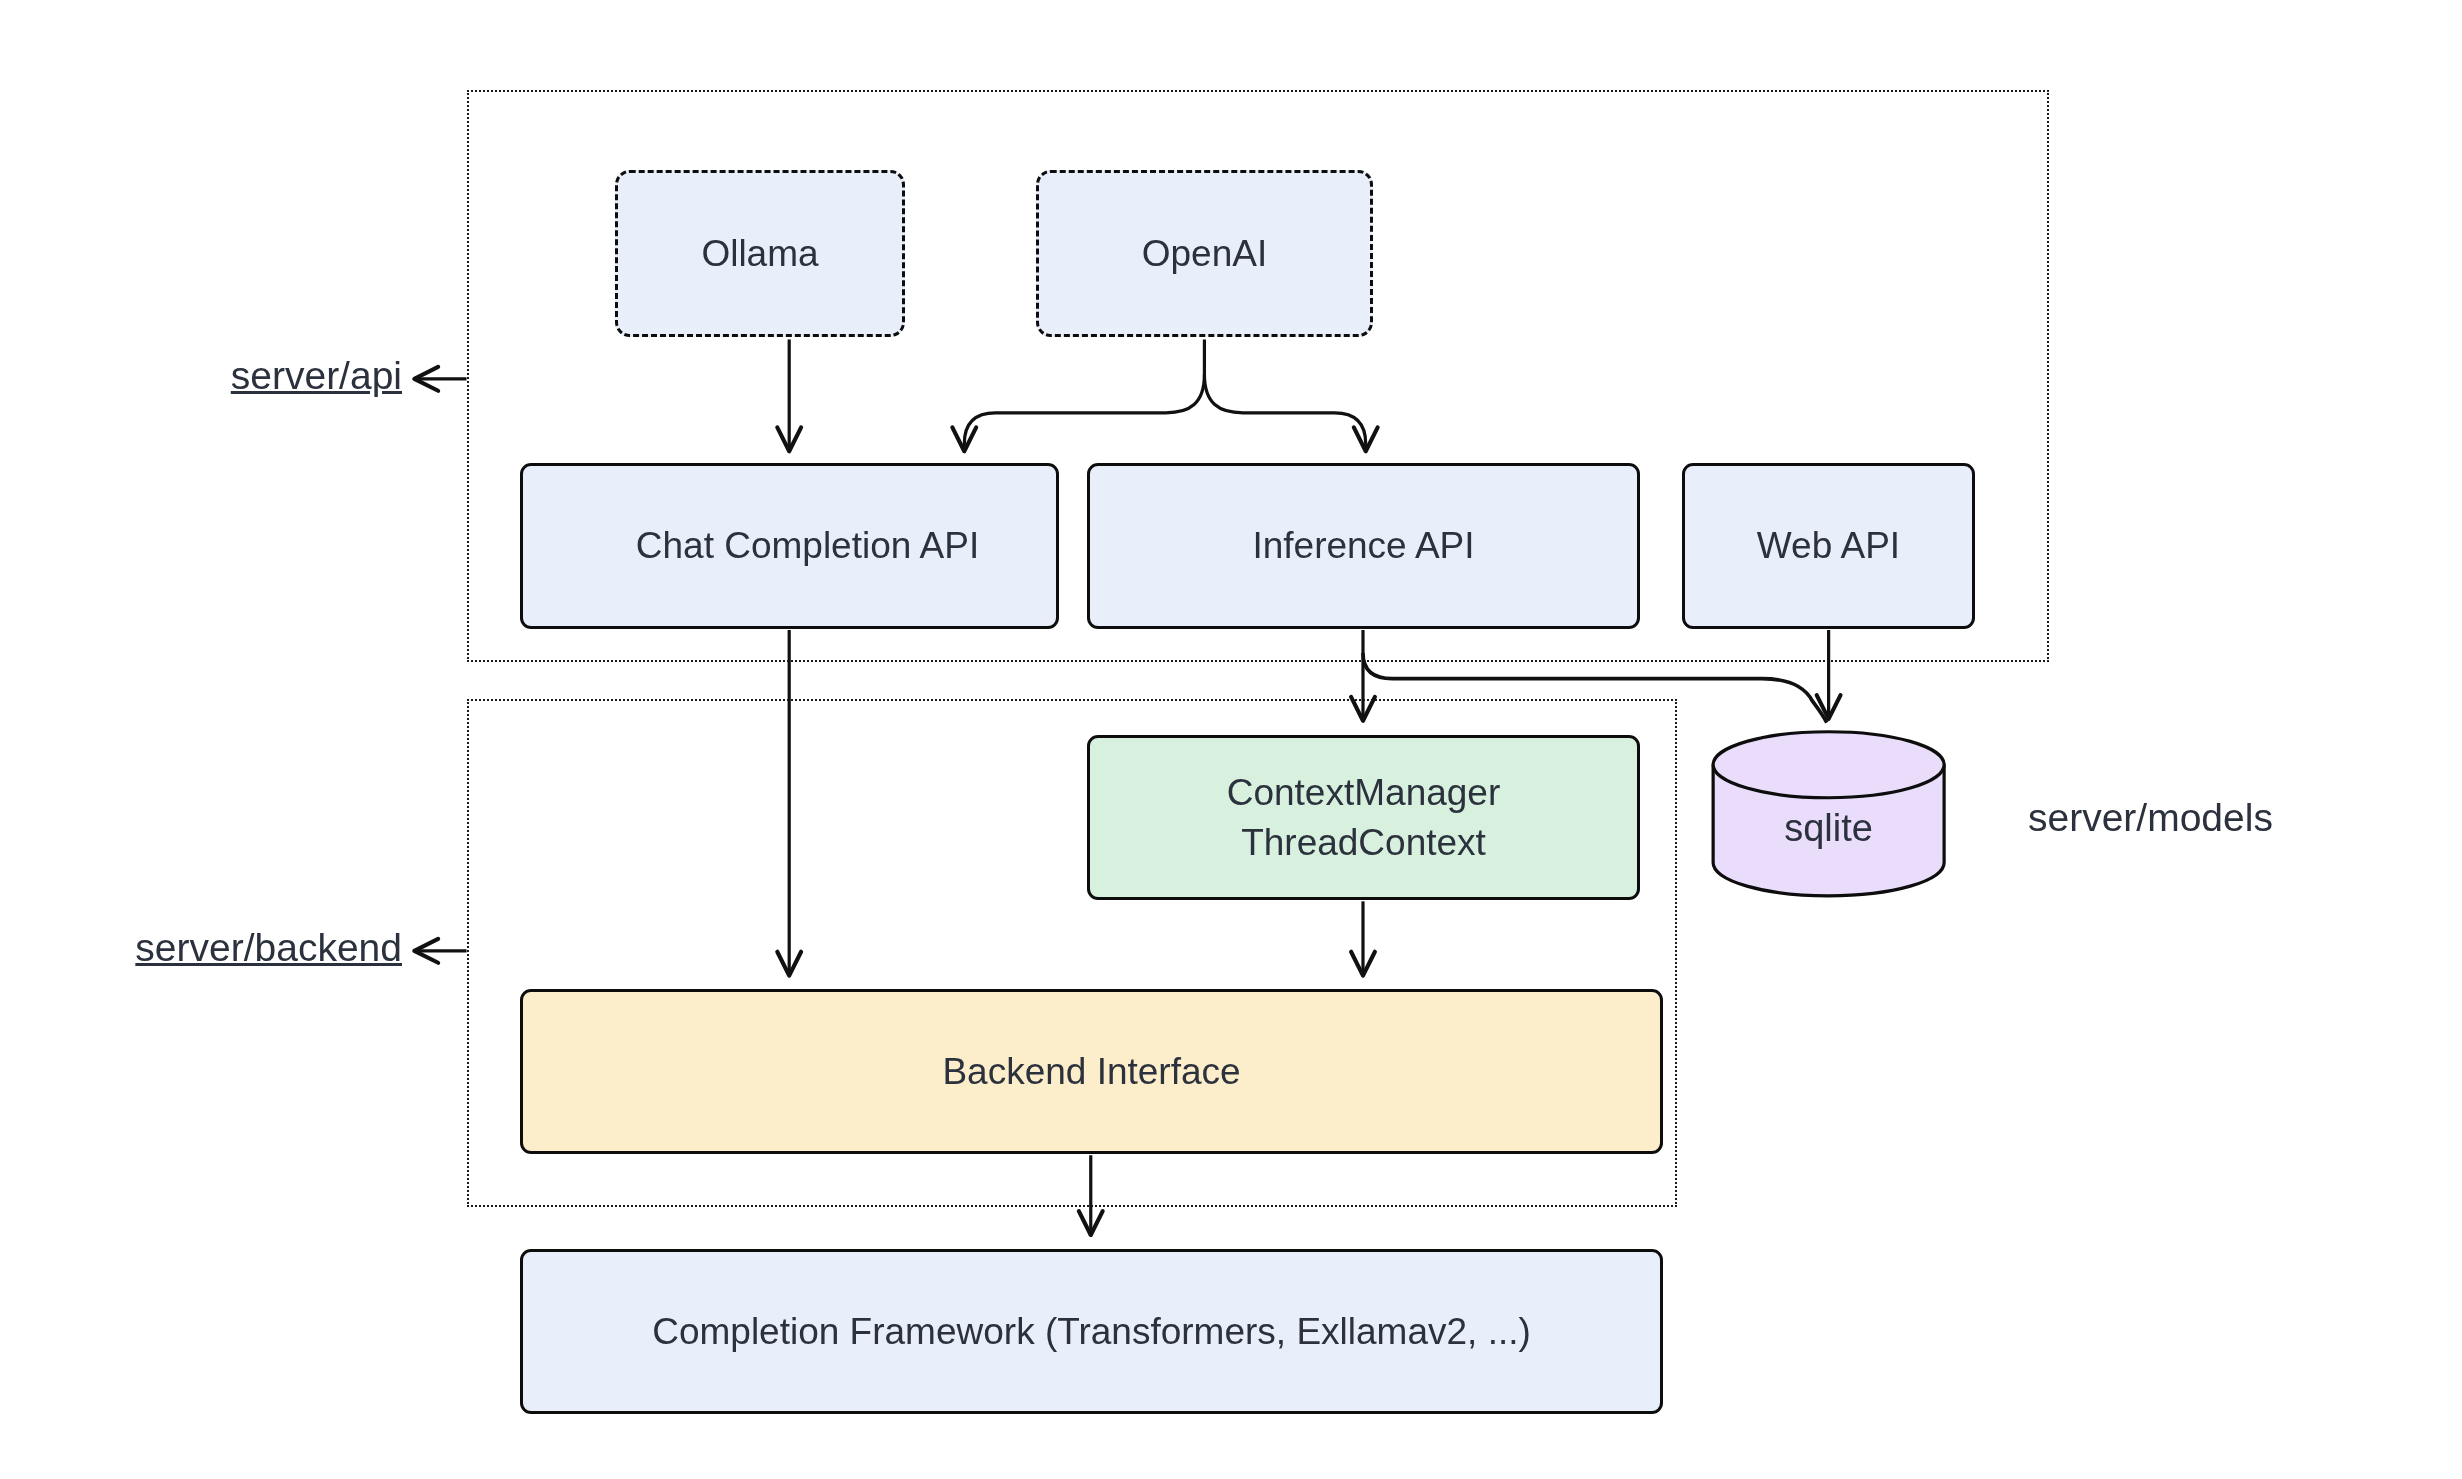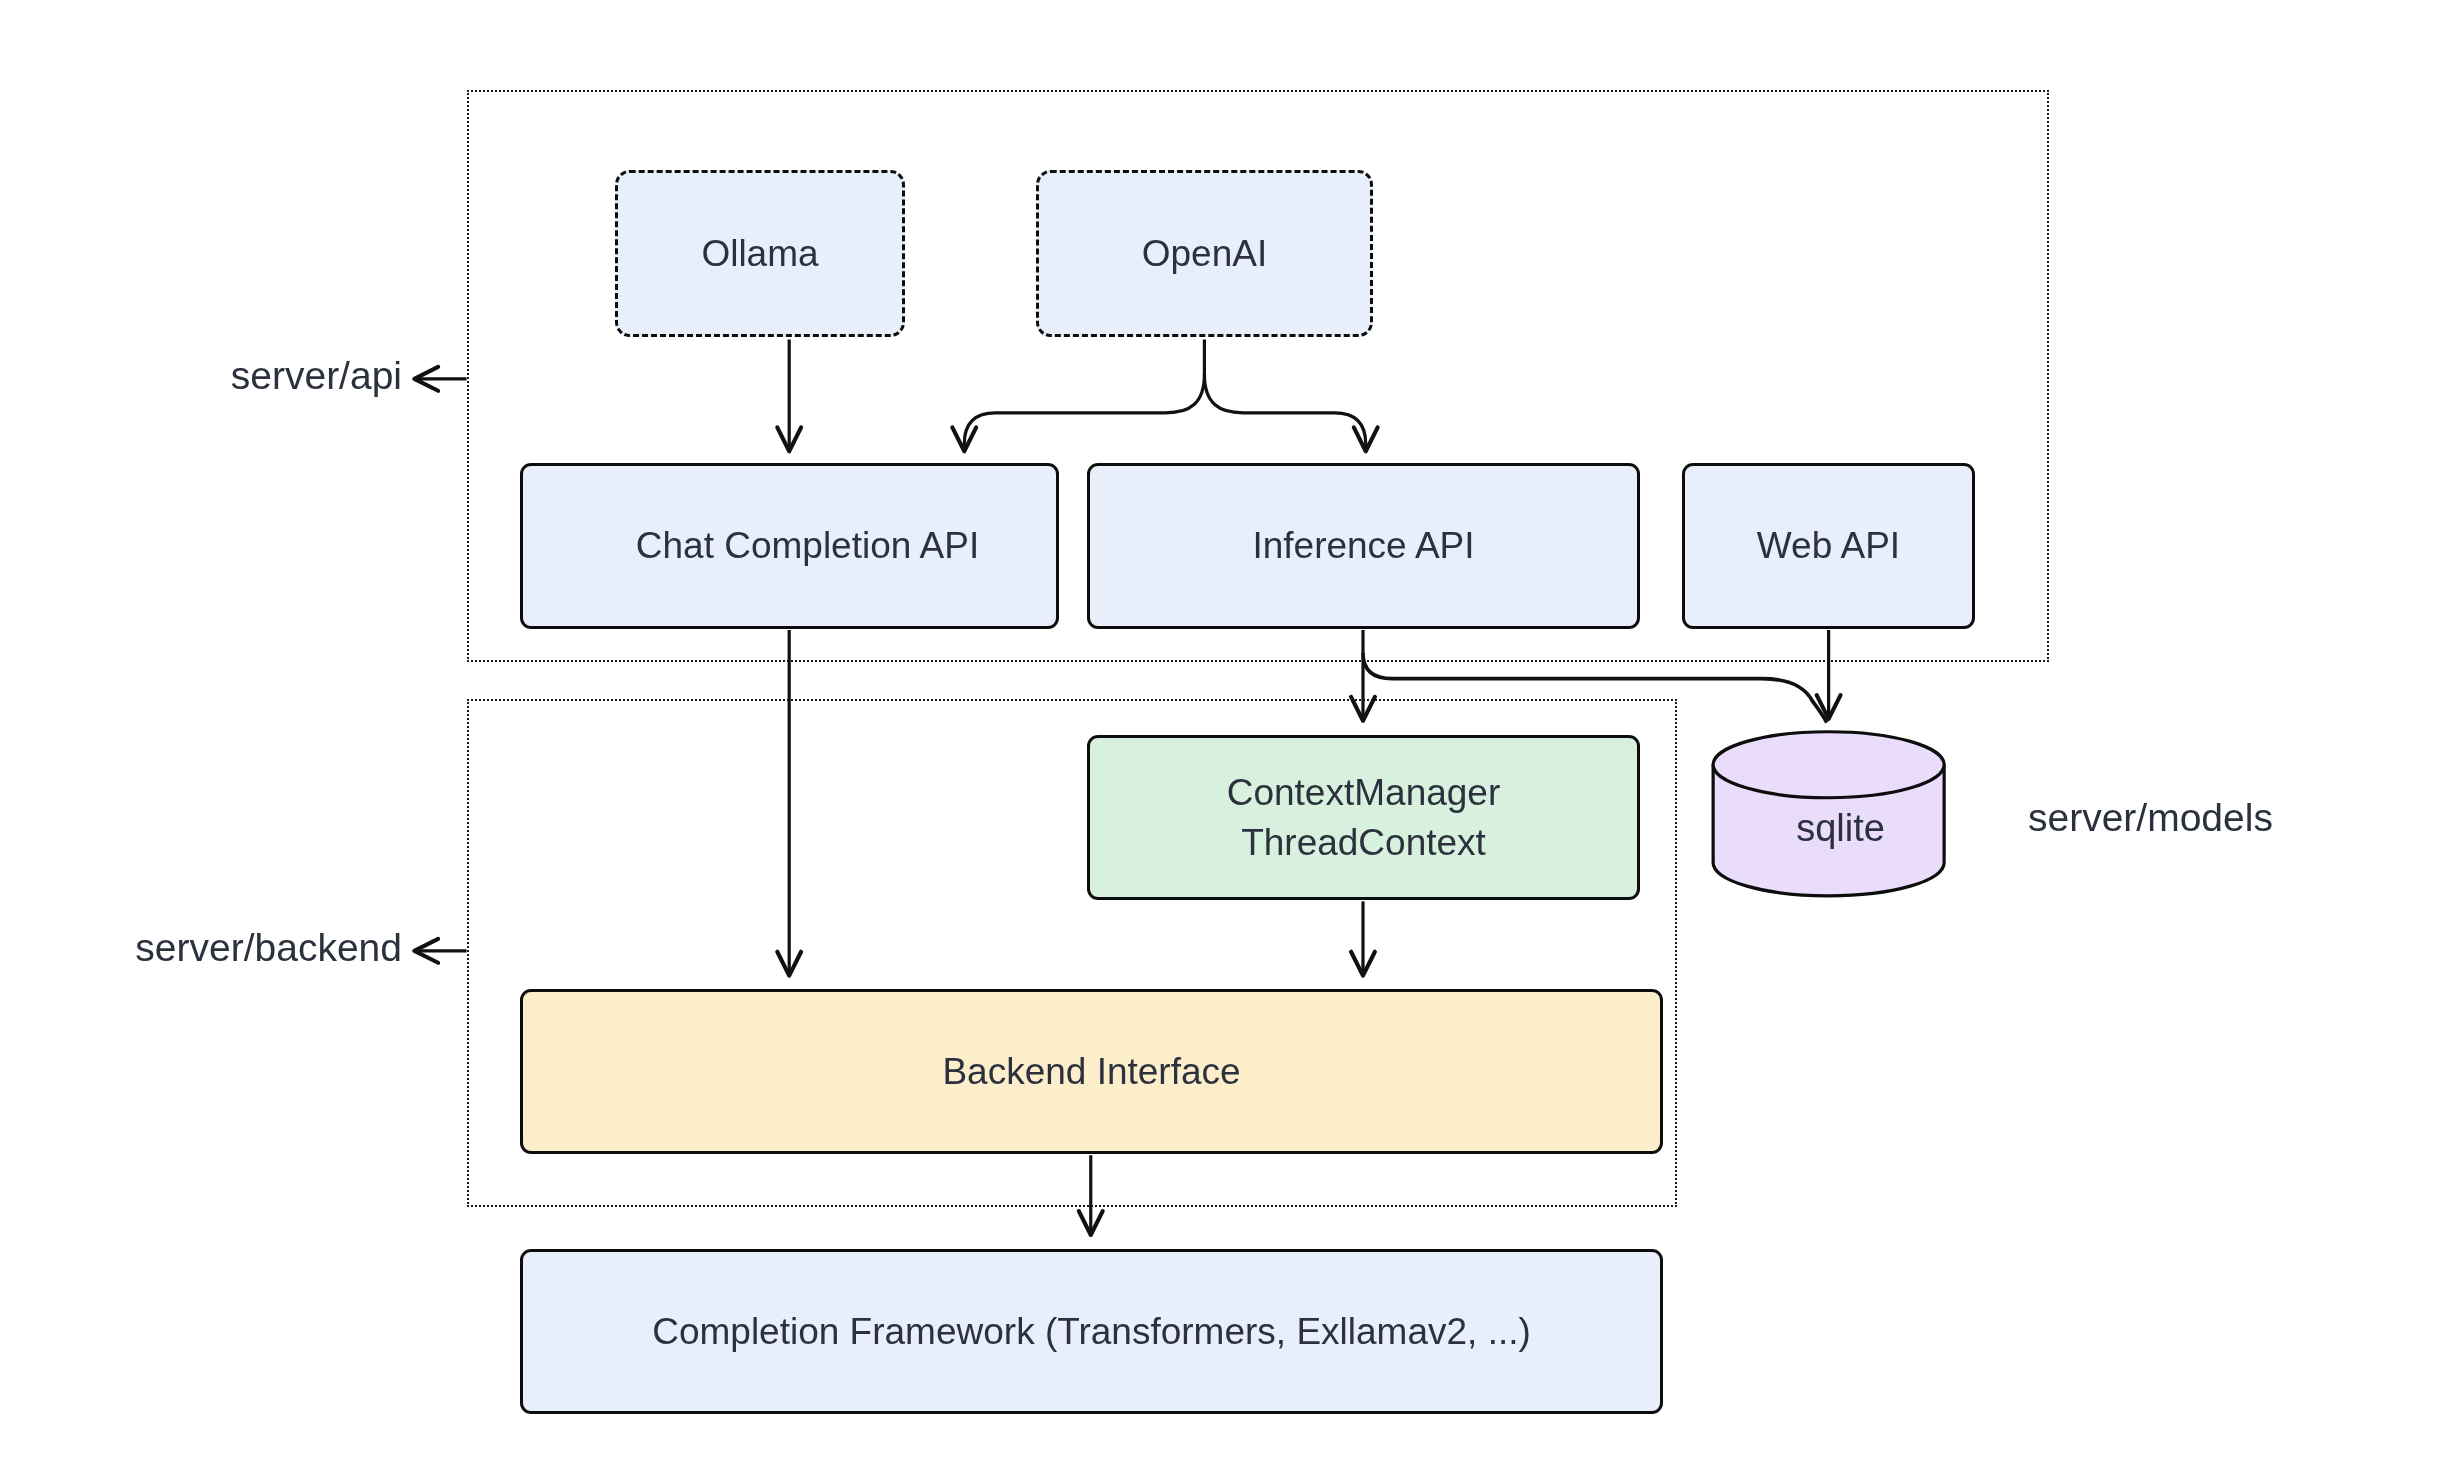--- a/index.html
+++ b/index.html
@@ -44,27 +44,26 @@
   .node.dashed {
     border: 3.7px dashed #0d0d0d;
     border-radius: 14.7px;
   }
   .side-label {
     position: absolute;
     font-size: 39px;
     color: #2b313d;
     white-space: nowrap;
   }
-  .side-label.right-align { text-align: right; }
+  .side-label.right-align { text-align: right; text-decoration: underline; }
   .cyl-label {
     position: absolute;
     font-size: 38px;
     color: #2b313d;
     text-align: center;
-    padding-left: 12px;
   }
   .edge { fill: none; stroke: #111111; stroke-width: 3.5px; }
   .edge.thick { stroke-width: 4px; }
 </style>
 </head>
 <body>
 
 <div class="stage">
 
   <div class="container" style="left:467px; top:90px; width:1578px; height:568px;"></div>

